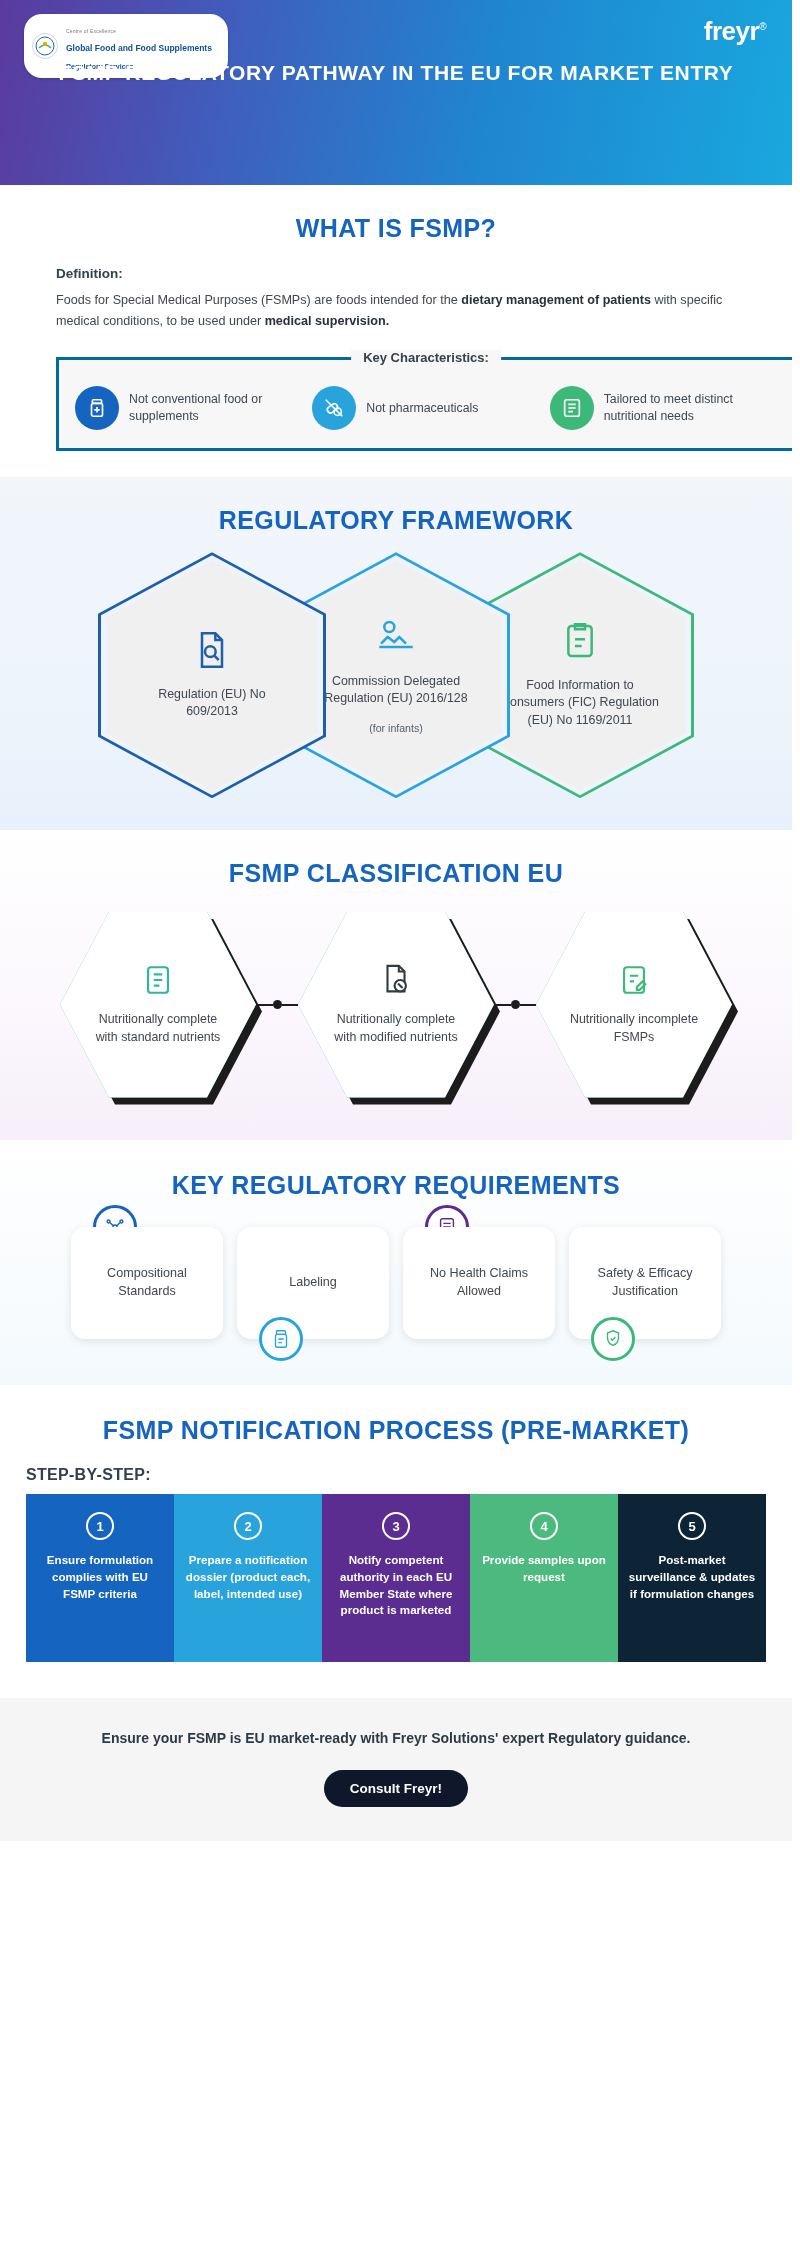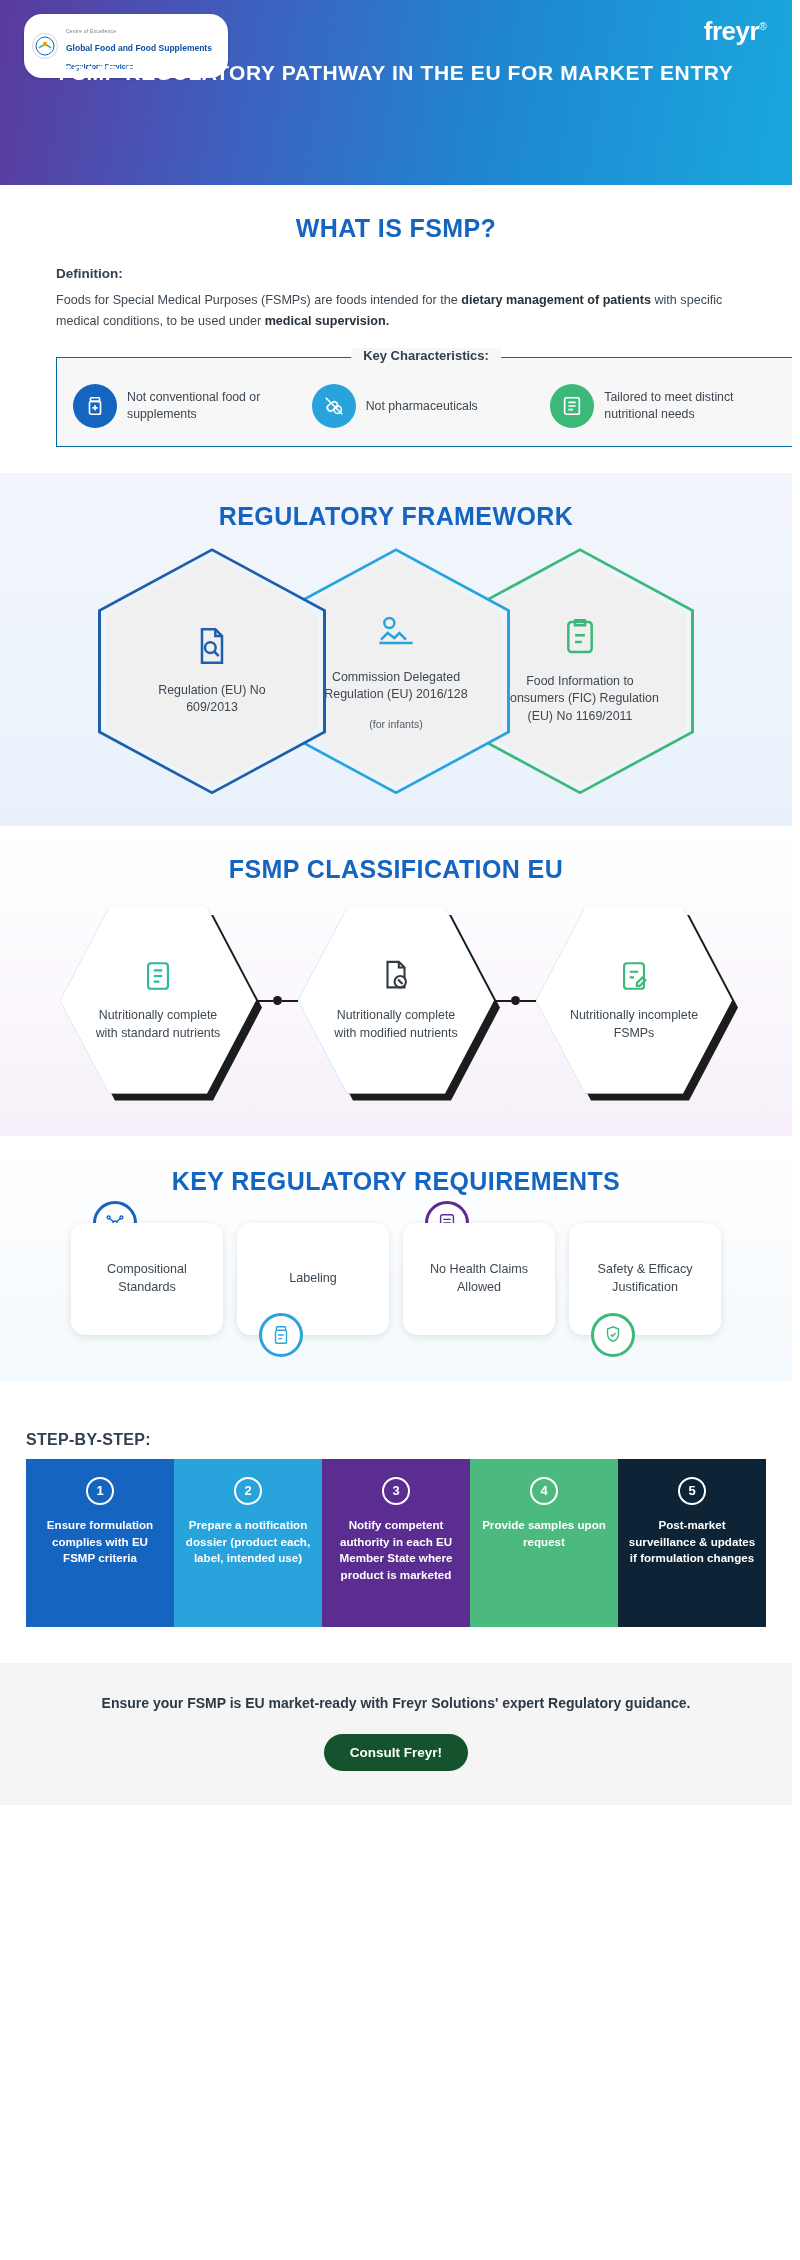--- a/index.html
+++ b/index.html
@@ -69,21 +69,21 @@
   
   .s-what { padding: 28px 0 26px 0; background: #ffffff; }
   .what-body { width: 700px; margin: 22px auto 0 auto; padding: 0 10px; }
   .def-label { font-size: 13.5px; font-weight: bold; color: #33404d; margin-bottom: 9px; }
   .def-text { font-size: 12.6px; line-height: 1.62; color: #3d4852; }
   .def-text b { font-weight: bold; color: #26313b; }
   .keychar-box {
     position: relative;
     margin: 26px auto 0 auto;
     width: 740px;
-    border: 1px solid #0369a1;
+    border: 3px solid #0369a1;
     background: #f7f7f7;
     padding: 26px 16px 18px 16px;
   }
   .keychar-legend {
     position: absolute; top: -10px; left: 50%; transform: translateX(-50%);
     background: #f7f7f7; padding: 0 12px;
     font-size: 13px; font-weight: bold; color: #33404d;
   }
   .keychar-row { display: flex; justify-content: space-between; gap: 10px; }
   .keychar-item { display: flex; align-items: center; gap: 10px; width: 33%; }
@@ -210,21 +210,21 @@
     margin: 0 auto 12px auto;
     font-size: 13px; font-weight: bold;
   }
   .step-text { font-size: 11.6px; line-height: 1.45; font-weight: bold; }
 
   
   .footer { padding: 30px 0 34px 0; background: #f5f5f5; text-align: center; }
   .footer-text { font-size: 14px; font-weight: bold; color: #2d3944; line-height: 1.55; }
   .cta {
     display: inline-block; margin-top: 20px;
-    background: #14532d; color: #ffffff;
+    background: #0f172a; color: #ffffff;
     font-size: 13.5px; font-weight: bold;
     padding: 11px 26px; border-radius: 20px;
     border: none; cursor: pointer;
   }
 </style>
 </head>
 <body>
 
 <div class="page">
 
@@ -480,20 +480,21 @@
             <path d="M12 3l6 2.5v5c0 4-2.6 7-6 8.5-3.4-1.5-6-4.5-6-8.5v-5z"></path>
             <path d="M9.5 11.5l1.8 1.8 3.4-3.4"></path>
           </svg>
         </div>
       </div>
 
     </div>
   </div>
 
   <div class="s-notify">
+    <div class="section-title">FSMP NOTIFICATION PROCESS (PRE-MARKET)</div>
     <div class="step-label">STEP-BY-STEP:</div>
     <div class="steps">
 
       <div class="step" style="background:#1565c0">
         <div class="step-num">1</div>
         <div class="step-text">Ensure formulation complies with EU FSMP criteria</div>
       </div>
       <div class="step" style="background:#29a3dc">
         <div class="step-num">2</div>
         <div class="step-text">Prepare a notification dossier (product each, label, intended use)</div>

